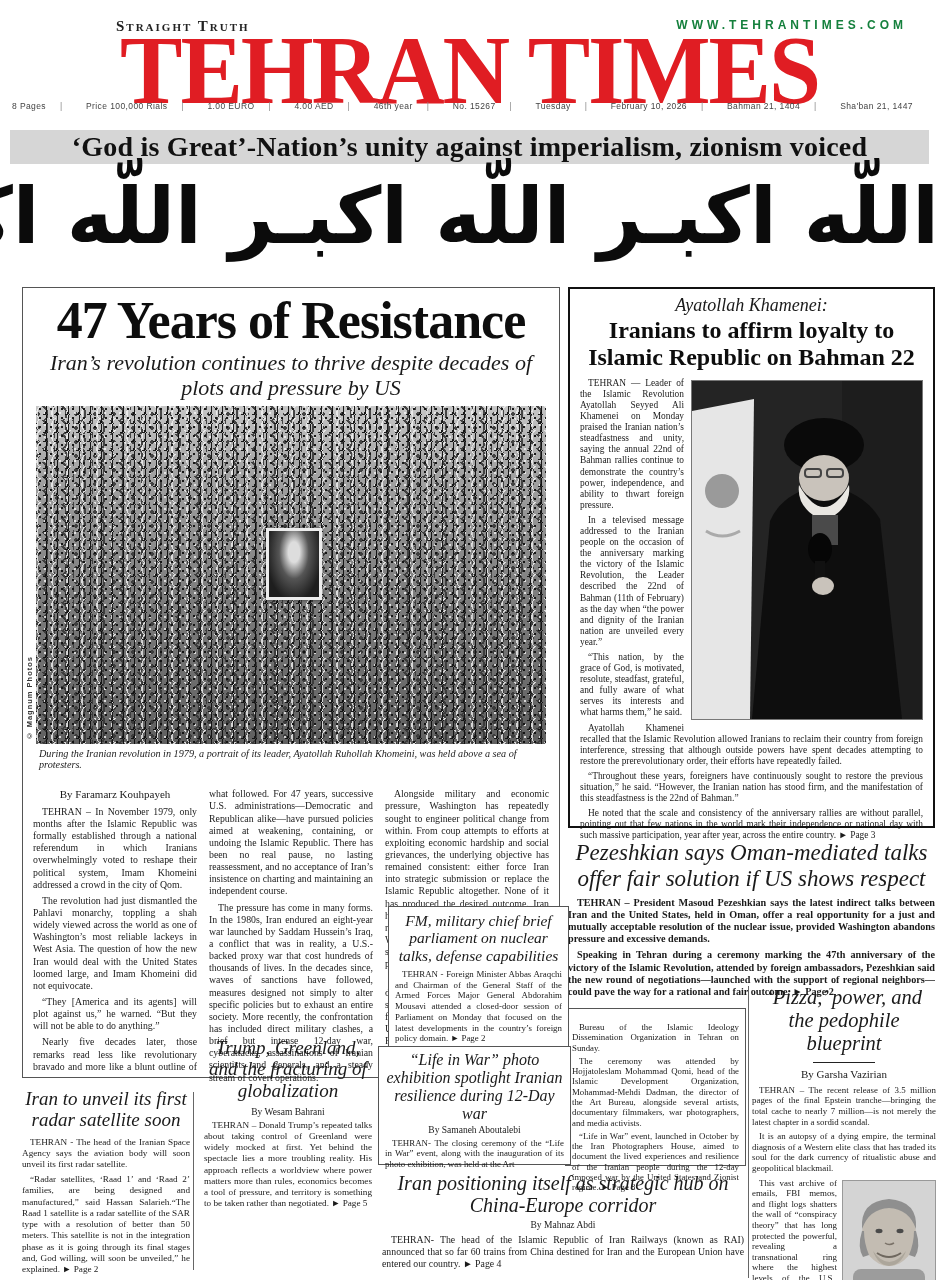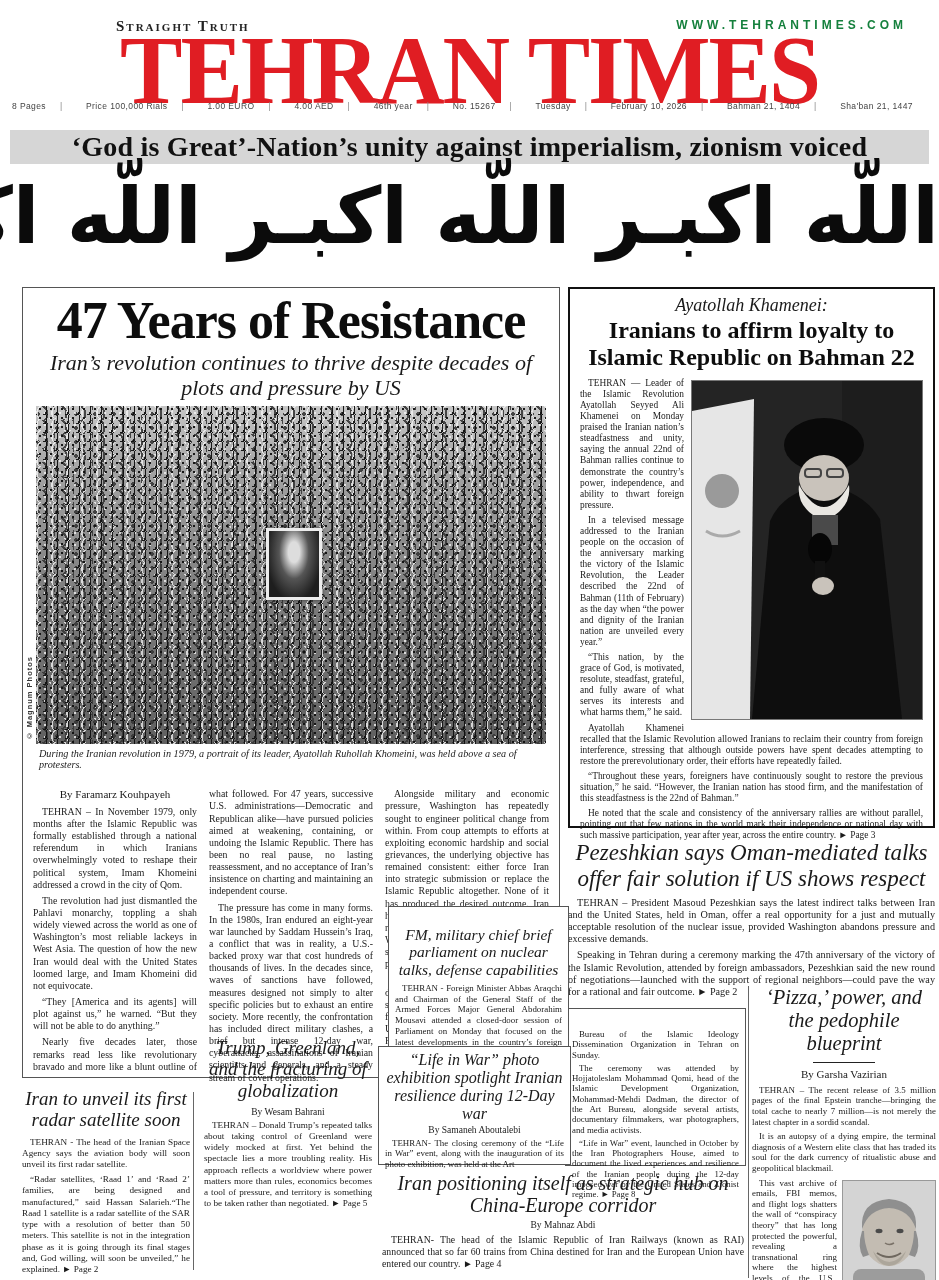--- a/index.html
+++ b/index.html
@@ -41,30 +41,30 @@
   .khamenei{position:absolute;left:568px;top:287px;width:367px;height:541px;border:2px solid #111;background:#fff;box-sizing:border-box;padding:4px 10px;}
   .kicker{text-align:center;font-style:italic;font-size:18px;margin:2px 0 1px;}
   .kh-headline{text-align:center;font-weight:bold;font-size:24px;line-height:1.12;margin:0 0 7px;color:#0d0d0d;}
   .kh-photo{float:right;width:230px;height:338px;margin:2px 0 5px 7px;border:1px solid #777;}
   .kh-body{font-size:9.4px;line-height:1.18;text-align:justify;}
   .kh-body p{margin:0 0 4px;text-indent:8px;}
   
   .pez{position:absolute;left:568px;top:840px;width:367px;}
   .pez-headline{text-align:center;font-style:italic;font-size:23px;line-height:1.12;margin:0 6px 5px;}
   .pez-body{font-size:10.2px;line-height:1.2;text-align:justify;}
-  .pez-body p{margin:0 0 4px;text-indent:9px;}
-  
-  .fm-box{position:absolute;left:388px;top:906px;width:181px;height:141px;border:1px solid #555;background:#fff;box-sizing:border-box;padding:17px 6px;z-index:3;}
+  .pez-body p{margin:0 0 4px;text-indent:9px;font-weight:bold;}
+  
+  .fm-box{position:absolute;left:388px;top:906px;width:181px;height:141px;border:1px solid #555;background:#fff;box-sizing:border-box;padding:3px 6px;z-index:3;}
   .fm-headline{text-align:center;font-style:italic;font-size:15.5px;line-height:1.12;margin:2px 0 5px;}
   .small-body{font-size:8.9px;line-height:1.2;text-align:justify;}
   .small-body p{margin:0 0 3px;text-indent:7px;}
   .war-box{position:absolute;left:378px;top:1046px;width:193px;height:119px;border:1px solid #555;background:#fff;box-sizing:border-box;padding:2px 6px;z-index:3;}
   .war-headline{text-align:center;font-style:italic;font-size:16px;line-height:1.12;margin:2px 0 2px;}
   .mini-byline{text-align:center;font-size:9.5px;margin:2px 0 3px;}
-  .mid-box{position:absolute;left:565px;top:1008px;width:181px;height:158px;border:1px solid #555;background:#fff;box-sizing:border-box;padding:20px 6px;}
+  .mid-box{position:absolute;left:565px;top:1008px;width:181px;height:158px;border:1px solid #555;background:#fff;box-sizing:border-box;padding:13px 6px;}
   .mid-box .small-body{font-size:8.8px;line-height:1.17;}
   
   .corridor{position:absolute;left:378px;top:1172px;width:370px;}
   .corridor-headline{text-align:center;font-style:italic;font-size:20px;line-height:1.1;margin:0 10px 4px;}
   .corridor-body{font-size:9.8px;line-height:1.22;text-align:justify;}
   .corridor-body p{margin:4px;text-indent:9px;}
   
   .radar{position:absolute;left:22px;top:1088px;width:168px;}
   .trump{position:absolute;left:204px;top:1037px;width:168px;}
   .bl-headline{text-align:center;font-style:italic;font-size:19px;line-height:1.12;margin:0 0 6px;}

